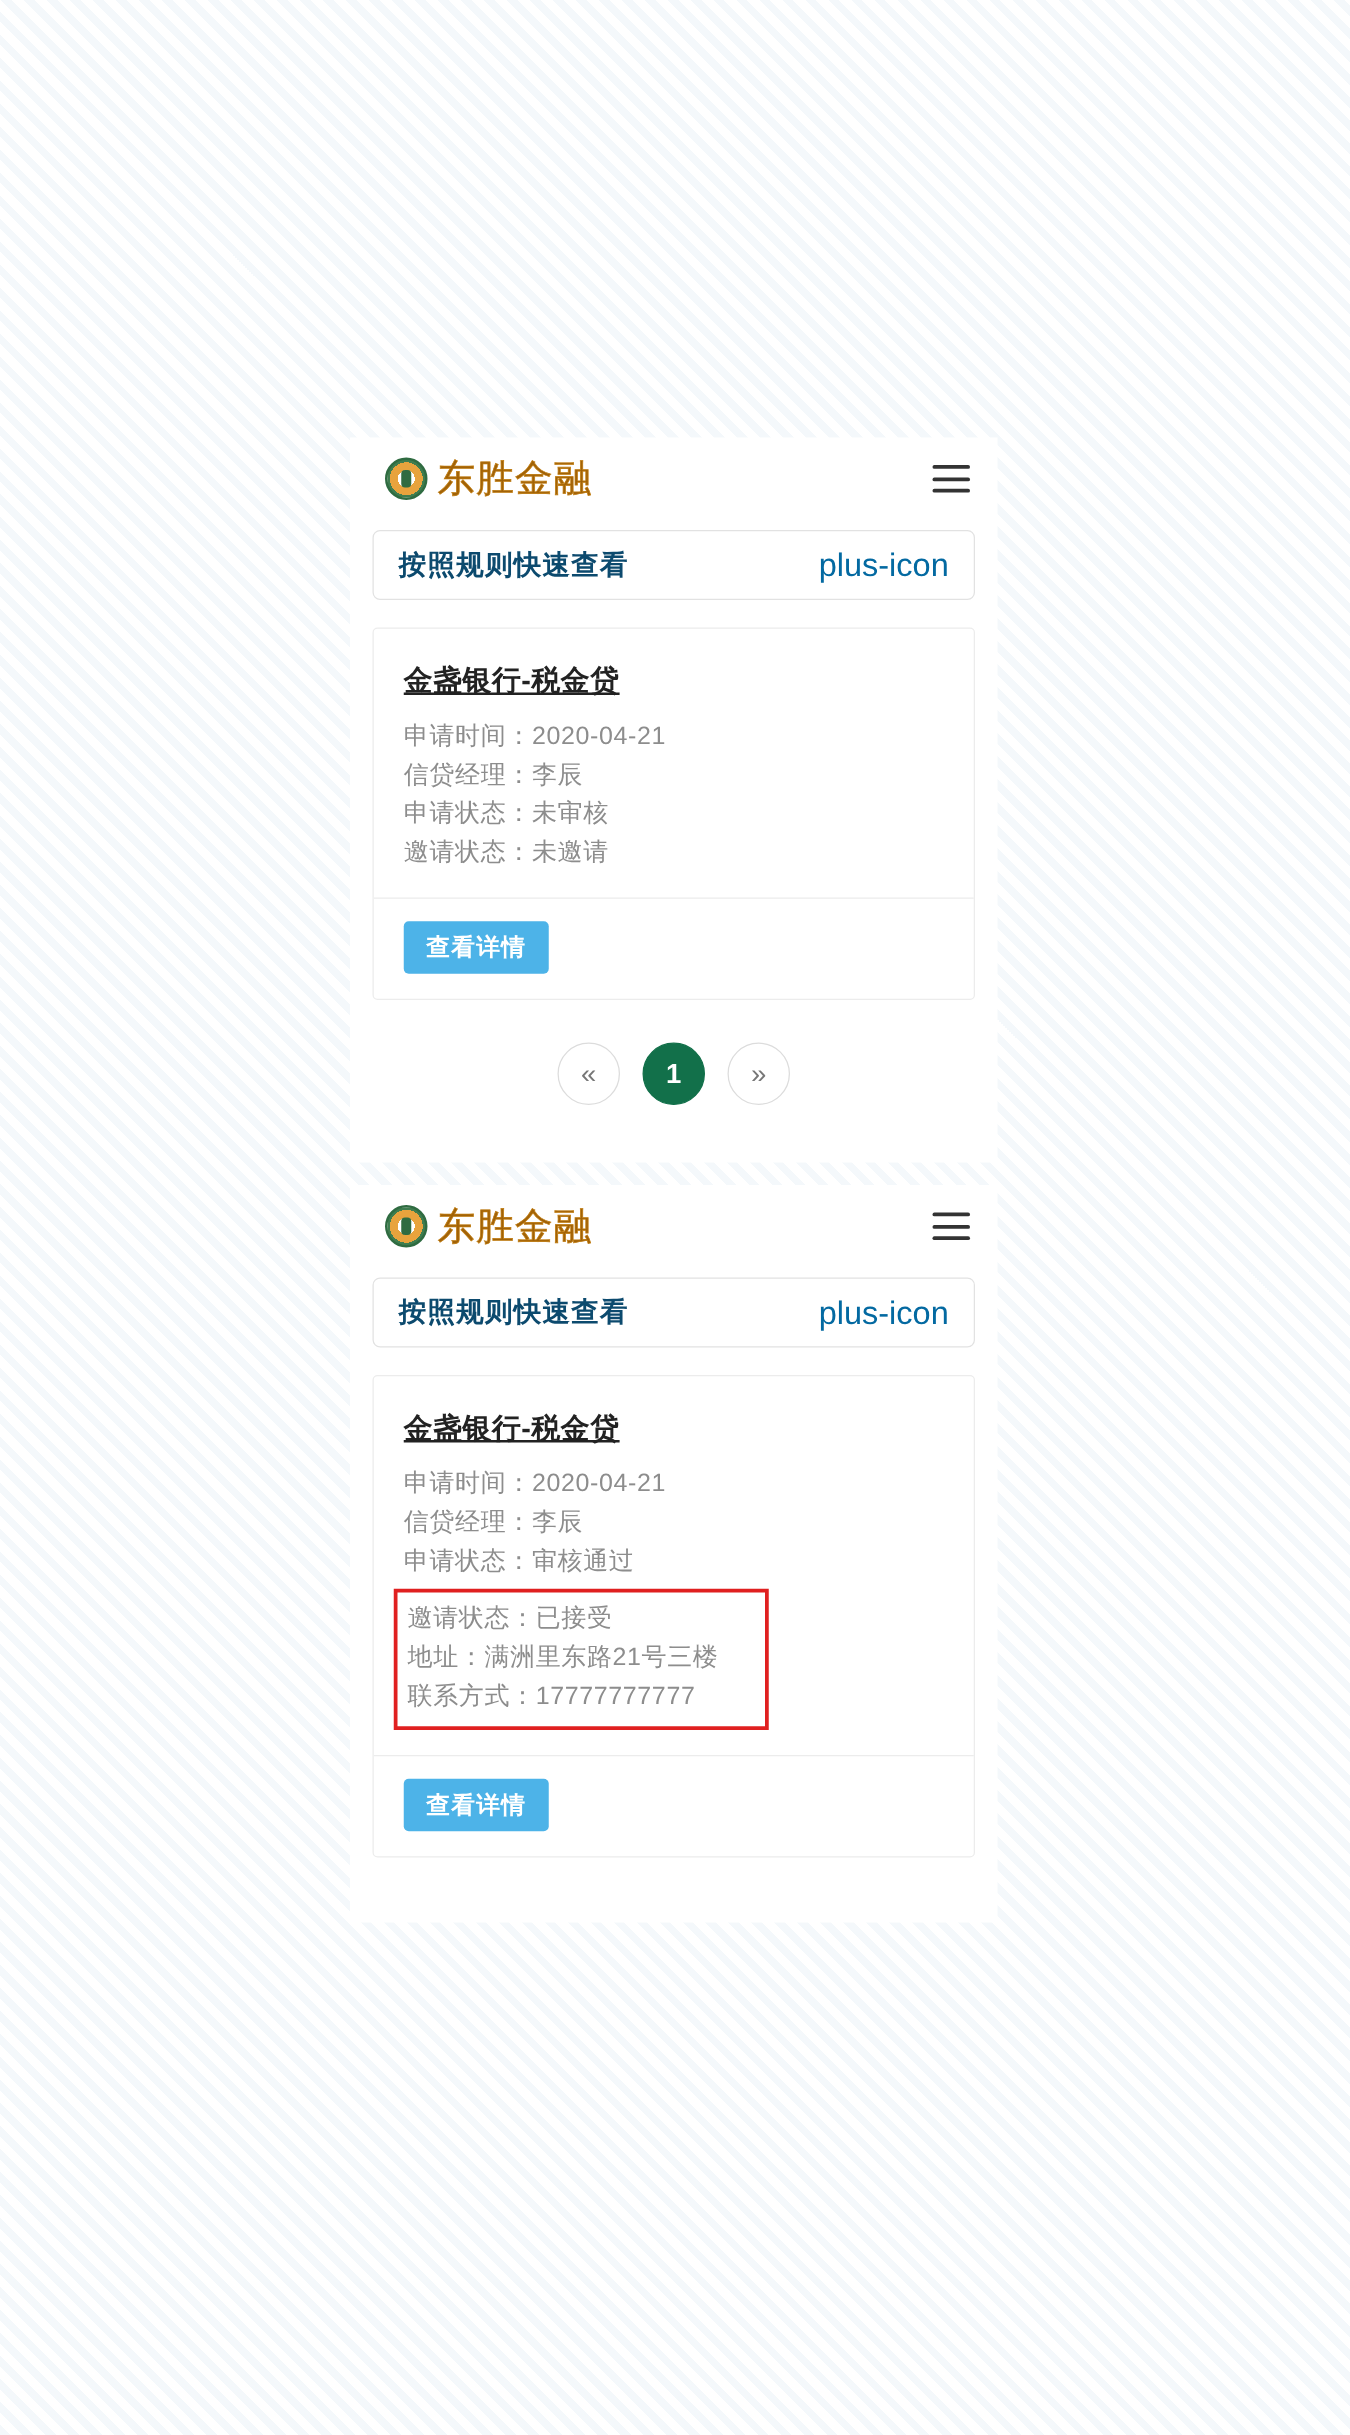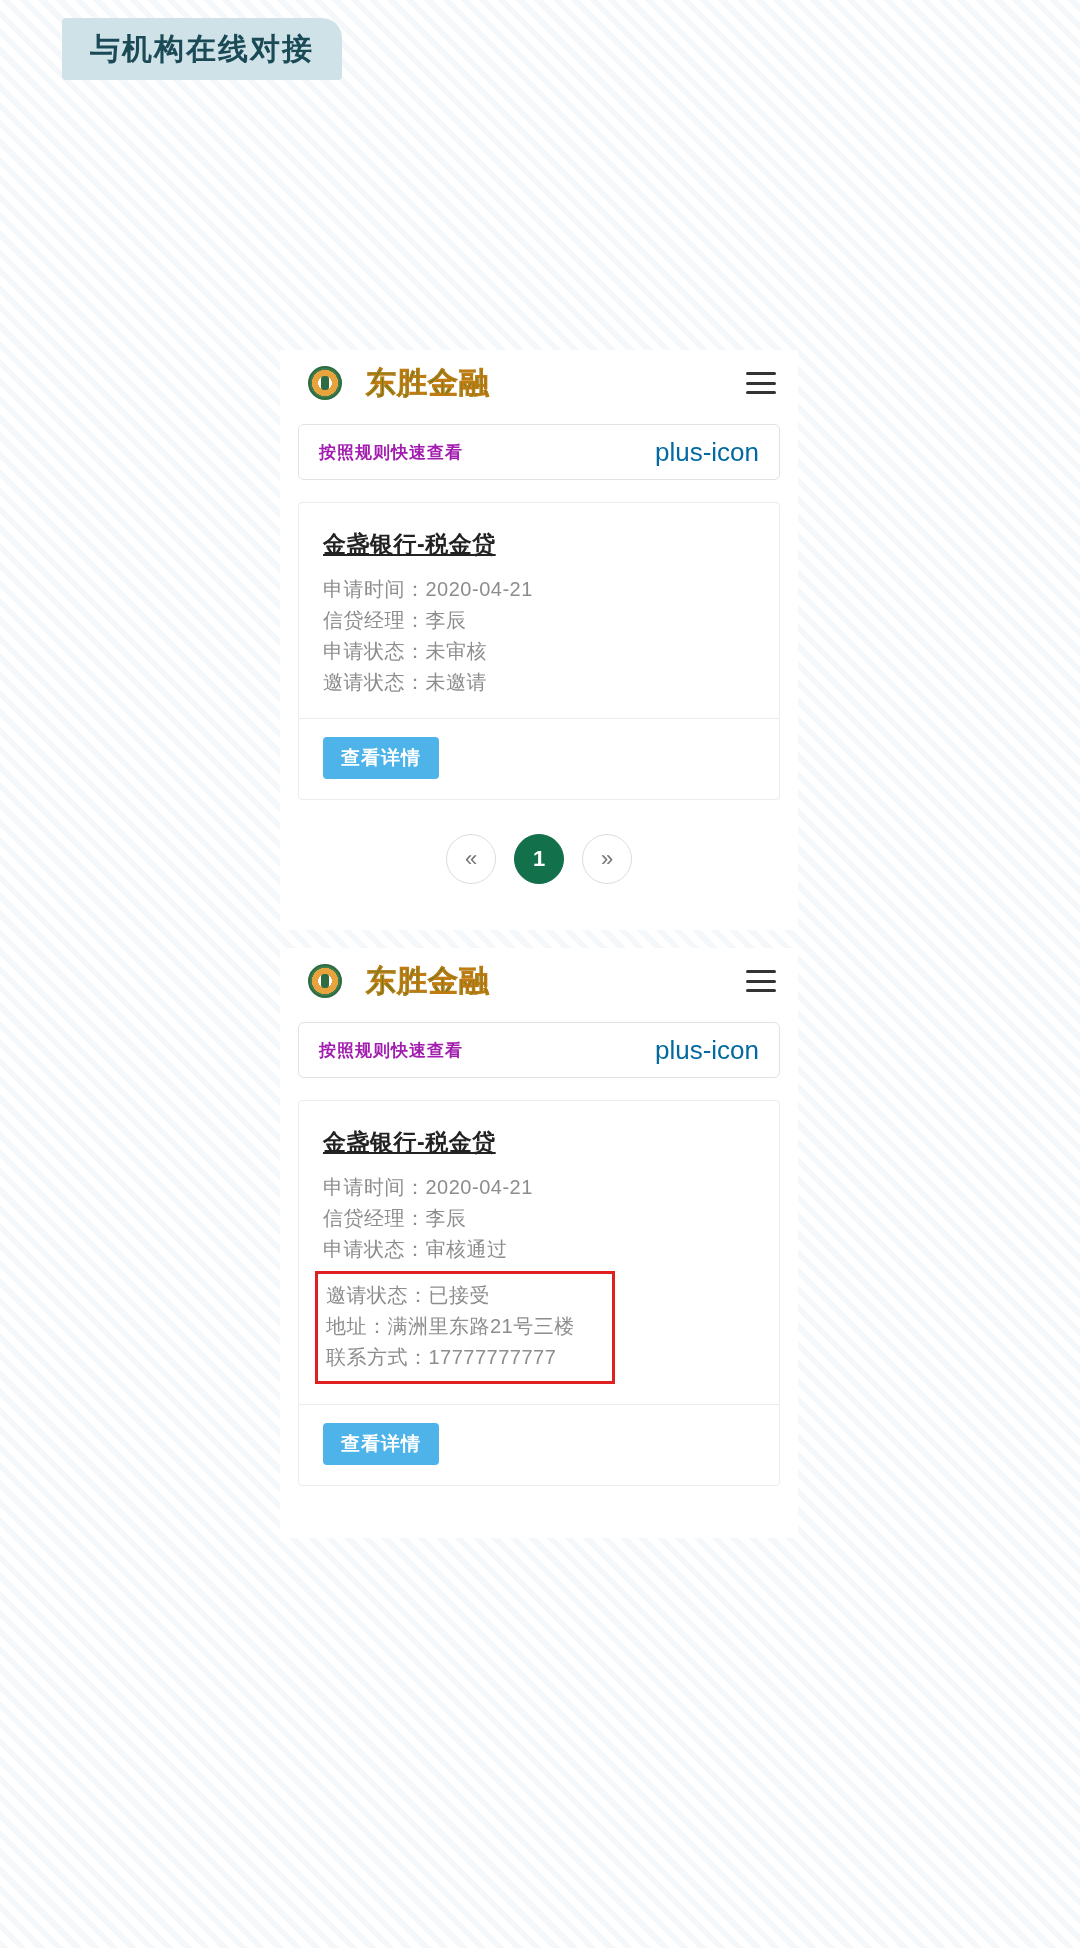--- a/index.html
+++ b/index.html
@@ -108,24 +108,23 @@
     left: 50%;
     top: 50%;
     width: 8px;
     height: 14px;
     transform: translate(-50%,-50%);
     background: #2f6b41;
     border-radius: 3px;
   }
   .brand-name {
     font-size: 30px;
-    font-weight: bold;
-    color: #15803d;
+    font-weight: normal;
+    color: #a16207;
     letter-spacing: 1px;
-    margin-left: 16px;
     -webkit-text-stroke: 0.6px #c07c10;
   }
   .hamburger {
     width: 30px;
     height: 22px;
     display: flex;
     flex-direction: column;
     justify-content: space-between;
     margin-right: 4px;
   }
@@ -142,22 +141,22 @@
     border-radius: 6px;
     height: 56px;
     display: flex;
     align-items: center;
     justify-content: space-between;
     padding: 0 20px;
     box-sizing: border-box;
     background: #fff;
   }
   .filter-text {
-    font-size: 17px;
-    color: #a21caf;
+    font-size: 22px;
+    color: #0c4a6e;
     font-weight: bold;
     letter-spacing: 1px;
   }
   .filter-plus {
     font-size: 26px;
     color: #0369a1;
     line-height: 1;
   }
 
   .record-card {
@@ -237,21 +236,20 @@
     min-width: 300px;
     box-sizing: border-box;
   }
 </style>
 </head>
 <body>
 
 <div class="page">
   <div class="content-frame">
 
-    <div class="section-tab">与机构在线对接</div>
 
 
     <div class="phone phone-1">
 
       <div class="brand-bar">
         <div class="brand">
           <span class="brand-mark"></span>
           <span class="brand-name">东胜金融</span>
         </div>
         <div class="hamburger">

